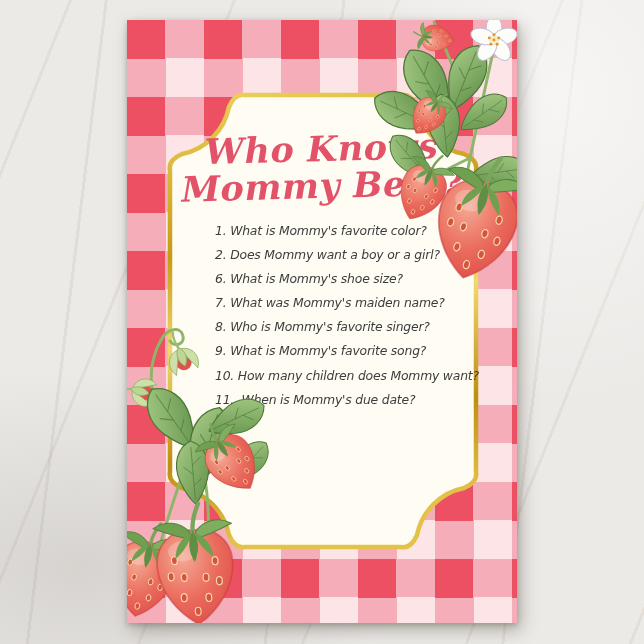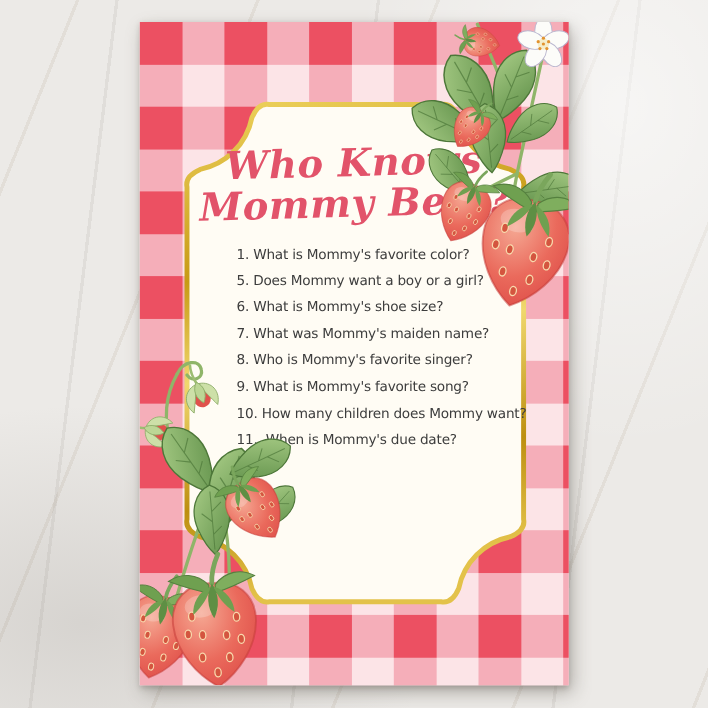--- a/index.html
+++ b/index.html
@@ -33,21 +33,21 @@
     color:#e2536a;
     font-family:"DejaVu Serif", serif;
     font-style:italic;font-weight:bold;
     font-size:35px;line-height:37px;letter-spacing:0.5px;
   }
   .title .tl{display:block;}
   .questions{
     position:absolute;left:88px;top:199px;width:260px;z-index:3;
     color:#3d3d3d;font-size:12.4px;letter-spacing:-0.2px;
   }
-  .q{height:24.1px;line-height:24.1px;white-space:pre;}
+  .q{height:24.1px;line-height:24.1px;white-space:pre;font-style:italic;}
   .stem{stroke:#8fb569;stroke-width:3;fill:none;stroke-linecap:round;}
 </style>
 </head>
 <body>
 
 <div class="page">
   <div class="card">
 
     <svg class="layer plaque-svg" viewBox="0 0 390 603">
       <defs>
@@ -62,21 +62,21 @@
       <path d="M118,75 L274,75 Q284,73 290,87 A60,60 0 0 0 337,134 Q351,140 349,150 L349,452 Q351,462 337,468 A60,60 0 0 0 290,515 Q284,529 274,527 L118,527 Q108,529 102,515 A60,60 0 0 0 55,468 Q41,462 43,452 L43,150 Q41,140 55,134 A60,60 0 0 0 102,87 Q108,73 118,75 Z" fill="#fffcf4" stroke="url(#gold)" stroke-width="4.5"></path>
     </svg>
 
     <div class="title">
       <span class="tl">Who Knows</span>
       <span class="tl">Mommy Best?</span>
     </div>
 
     <div class="questions">
       <div class="q">1. What is Mommy's favorite color?</div>
-      <div class="q">5. Does Mommy want a boy or a girl?</div>
+      <div class="q">2. Does Mommy want a boy or a girl?</div>
       <div class="q">6. What is Mommy's shoe size?</div>
       <div class="q">7. What was Mommy's maiden name?</div>
       <div class="q">8. Who is Mommy's favorite singer?</div>
       <div class="q">9. What is Mommy's favorite song?</div>
       <div class="q">10. How many children does Mommy want?</div>
       <div class="q">11.  When is Mommy's due date?</div>
     </div>
 
     <svg class="layer decor-svg" viewBox="0 0 390 603">
       <defs>

